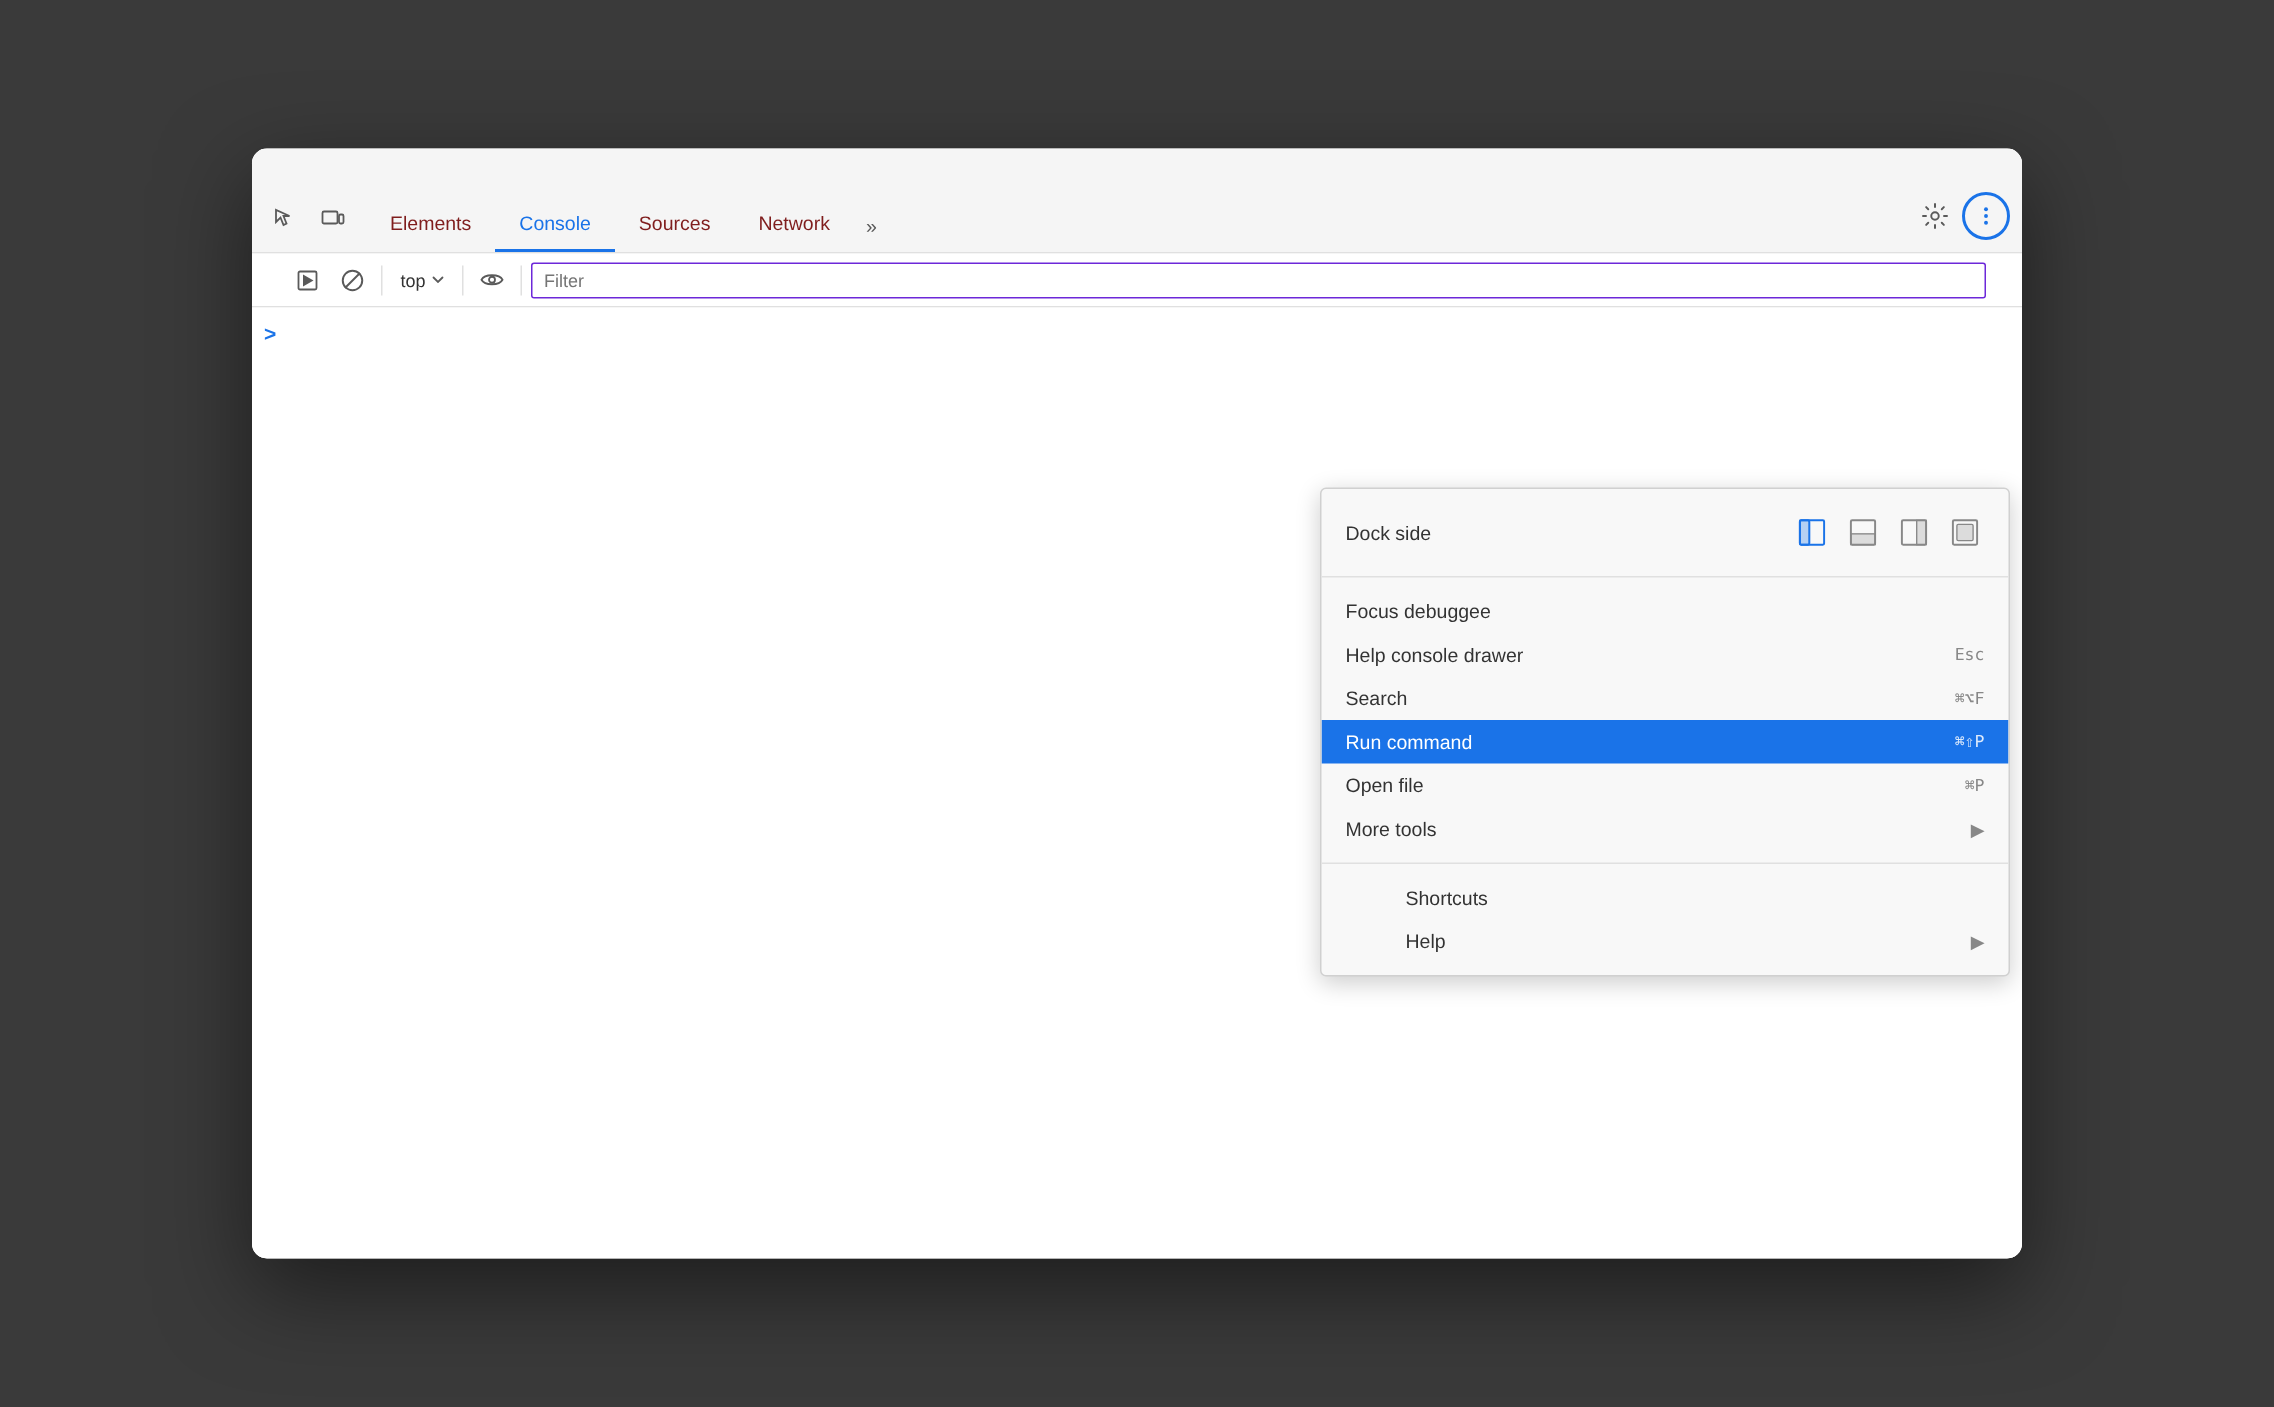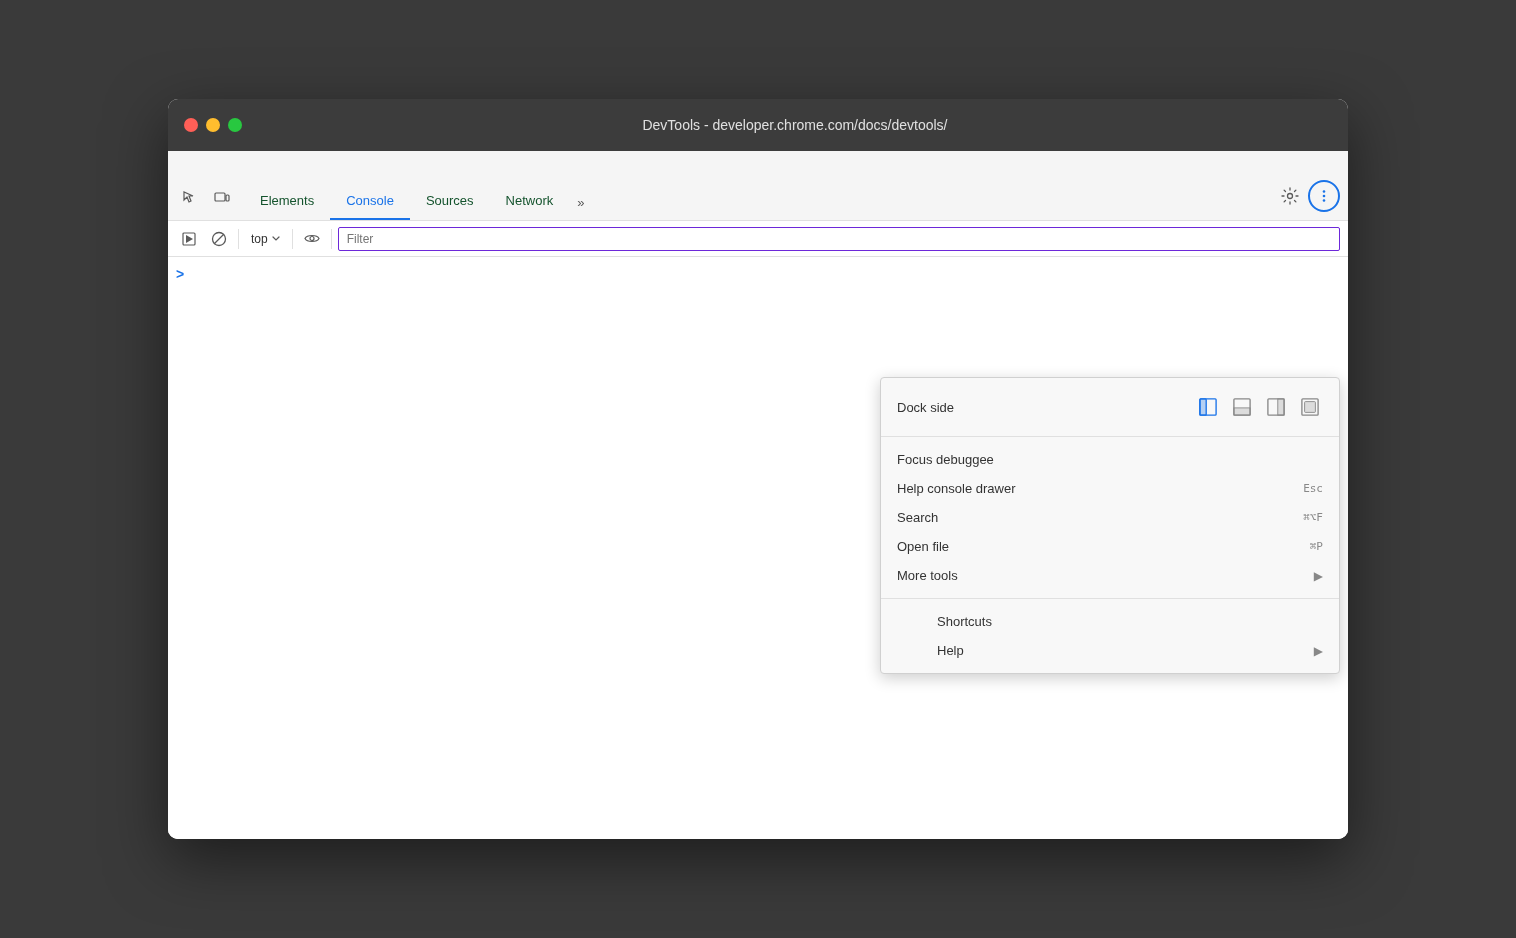--- a/index.html
+++ b/index.html
@@ -87,21 +87,21 @@
       background: transparent;
     }
     .tabs {
       display: flex;
       align-items: flex-end;
       flex: 1;
     }
     .tab {
       padding: 8px 16px 10px;
       font-size: 13px;
-      color: #14532d;
+      color: #7f1d1d;
       cursor: pointer;
       border-bottom: 2px solid transparent;
       white-space: nowrap;
       user-select: none;
     }
     .tab.active {
       color: #1a73e8;
       border-bottom: 2px solid #1a73e8;
       font-weight: 500;
       margin-top: 16px;
@@ -139,21 +139,21 @@
       font-size: 18px;
       border: 2px solid #1a73e8;
       border-radius: 50%;
       background: transparent;
     }
     .console-toolbar {
       background: #ffffff;
       border-bottom: 1px solid #e0e0e0;
       display: flex;
       align-items: center;
-      padding: 0 8px;
+      padding: 0 24px;
       height: 36px;
       gap: 4px;
       flex-shrink: 0;
     }
     .toolbar-btn {
       width: 26px;
       height: 26px;
       display: flex;
       align-items: center;
       justify-content: center;
@@ -293,28 +293,20 @@
     .kbd {
       font-family: -apple-system, monospace;
       font-size: 11px;
     }
   </style>
 </head>
 <body>
 
 <div class="window">
 
-  <div class="titlebar">
-    <div class="traffic-lights">
-      <div class="traffic-light tl-red"></div>
-      <div class="traffic-light tl-yellow"></div>
-      <div class="traffic-light tl-green"></div>
-    </div>
-    <div class="titlebar-title">DevTools - developer.chrome.com/docs/devtools/</div>
-  </div>
 
   <div class="devtools-body">
 
     <div class="tab-bar">
       <div class="tab-left-icons">
         <button class="icon-btn">
           <svg width="16" height="16" viewBox="0 0 16 16" fill="none">
             <path d="M2 2 L2 10 L5 7 L7 12 L9 11 L7 6 L11 6 Z" stroke="#5a5a5a" stroke-width="1.2" fill="none"></path>
           </svg>
         </button>
@@ -433,20 +425,26 @@
               <span class="menu-item-shortcut">
                 <span class="kbd">Esc</span>
               </span>
             </div>
             <div class="menu-item">
               <span class="menu-item-label">Search</span>
               <span class="menu-item-shortcut">
                 <span class="kbd">⌘⌥F</span>
               </span>
             </div>
+            <div class="menu-item highlighted">
+              <span class="menu-item-label">Run command</span>
+              <span class="menu-item-shortcut">
+                <span class="kbd">⌘⇧P</span>
+              </span>
+            </div>
             <div class="menu-item">
               <span class="menu-item-label">Open file</span>
               <span class="menu-item-shortcut">
                 <span class="kbd">⌘P</span>
               </span>
             </div>
             <div class="menu-item">
               <span class="menu-item-label">More tools</span>
               <span class="menu-item-arrow">▶</span>
             </div>

